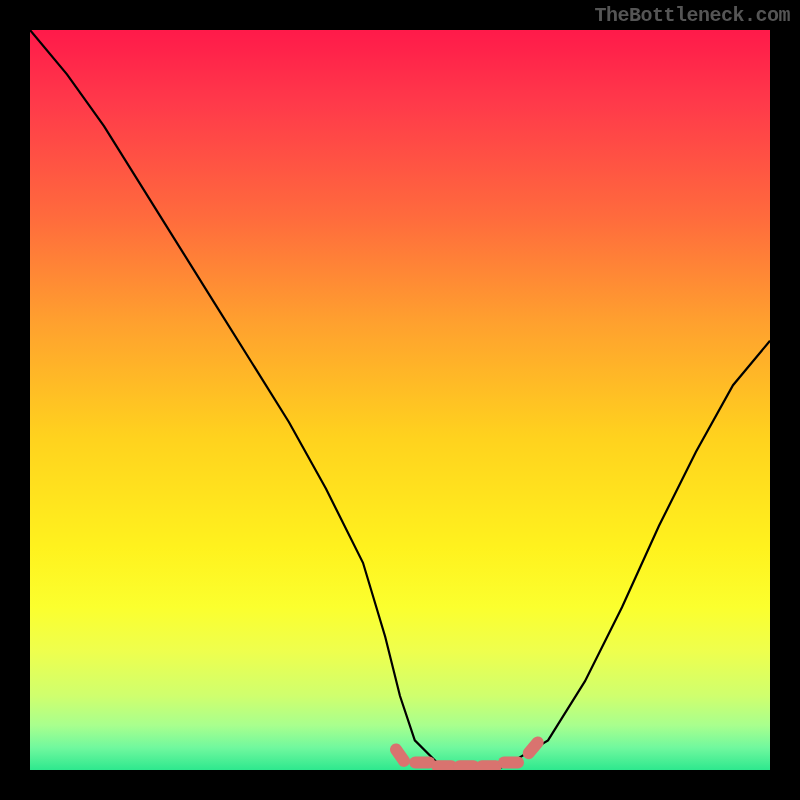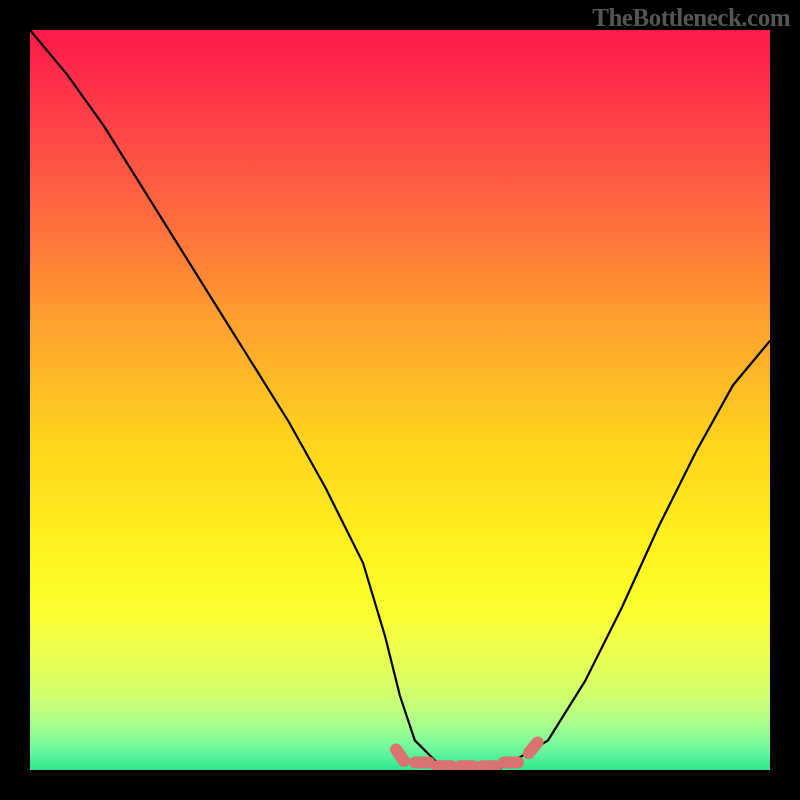--- a/index.html
+++ b/index.html
@@ -7,22 +7,22 @@
   .container {
     width: 800px;
     height: 800px;
     position: relative;
     background: #000;
   }
   .watermark {
     position: absolute;
     top: 4px;
     right: 10px;
-    font-family: Liberation Serif, serif;
-    font-size: 25px;
+    font-family: Liberation Mono, monospace;
+    font-size: 20px;
     font-weight: bold;
     color: #555;
     z-index: 10;
     letter-spacing: -0.5px;
     text-align: right;
   }
   .plot-area {
     position: absolute;
     left: 30px;
     top: 30px;

